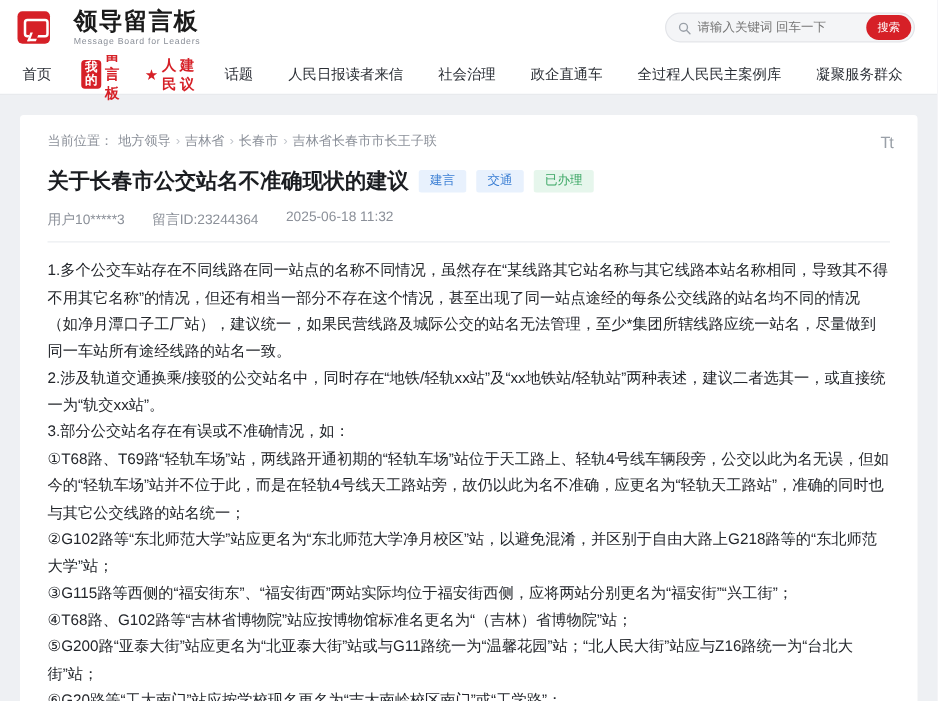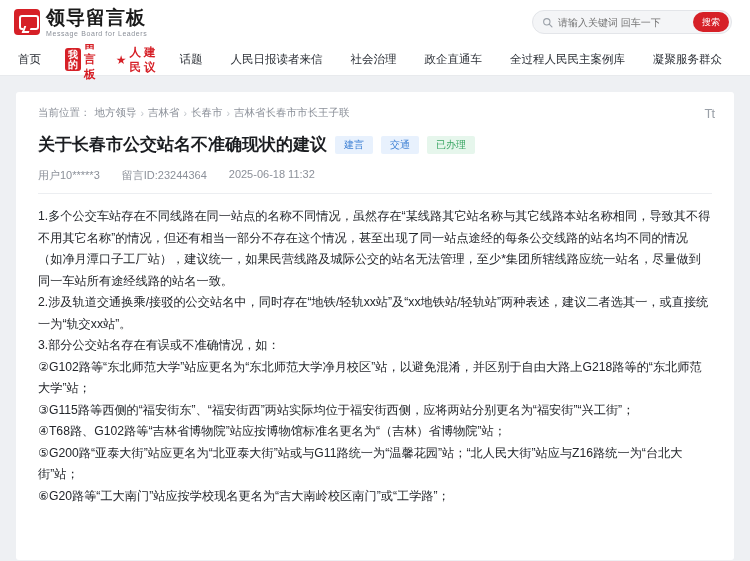--- a/index.html
+++ b/index.html
@@ -21,21 +21,21 @@
     height: 44px;
     background: #ffffff;
     display: flex;
     align-items: center;
     padding: 0 18px 0 14px;
     position: relative;
   }
   .logo-wrap {
     display: flex;
     align-items: center;
-    gap: 6px;
+    gap: 19px;
   }
   .logo-mark {
     width: 26px; height: 26px;
     border-radius: 4px;
     background: #d62027;
     position: relative;
     flex: none;
   }
   .logo-mark:before {
     content: "";
@@ -308,20 +308,21 @@
       <span>留言ID:23244364</span>
       <span>2025-06-18 11:32</span>
     </div>
 
     <div class="divider"></div>
 
     <div class="body-text">
       <p>1.多个公交车站存在不同线路在同一站点的名称不同情况，虽然存在“某线路其它站名称与其它线路本站名称相同，导致其不得不用其它名称”的情况，但还有相当一部分不存在这个情况，甚至出现了同一站点途经的每条公交线路的站名均不同的情况（如净月潭口子工厂站），建议统一，如果民营线路及城际公交的站名无法管理，至少*集团所辖线路应统一站名，尽量做到同一车站所有途经线路的站名一致。</p>
       <p>2.涉及轨道交通换乘/接驳的公交站名中，同时存在“地铁/轻轨xx站”及“xx地铁站/轻轨站”两种表述，建议二者选其一，或直接统一为“轨交xx站”。</p>
       <p>3.部分公交站名存在有误或不准确情况，如：</p>
+      <p>①T68路、T69路“轻轨车场”站，两线路开通初期的“轻轨车场”站位于天工路上、轻轨4号线车辆段旁，公交以此为名无误，但如今的“轻轨车场”站并不位于此，而是在轻轨4号线天工路站旁，故仍以此为名不准确，应更名为“轻轨天工路站”，准确的同时也与其它公交线路的站名统一；</p>
       <p>②G102路等“东北师范大学”站应更名为“东北师范大学净月校区”站，以避免混淆，并区别于自由大路上G218路等的“东北师范大学”站；</p>
       <p>③G115路等西侧的“福安街东”、“福安街西”两站实际均位于福安街西侧，应将两站分别更名为“福安街”“兴工街”；</p>
       <p>④T68路、G102路等“吉林省博物院”站应按博物馆标准名更名为“（吉林）省博物院”站；</p>
       <p>⑤G200路“亚泰大街”站应更名为“北亚泰大街”站或与G11路统一为“温馨花园”站；“北人民大街”站应与Z16路统一为“台北大街”站；</p>
       <p>⑥G20路等“工大南门”站应按学校现名更名为“吉大南岭校区南门”或“工学路”；</p>
 
     </div>
 
   </div>
 

